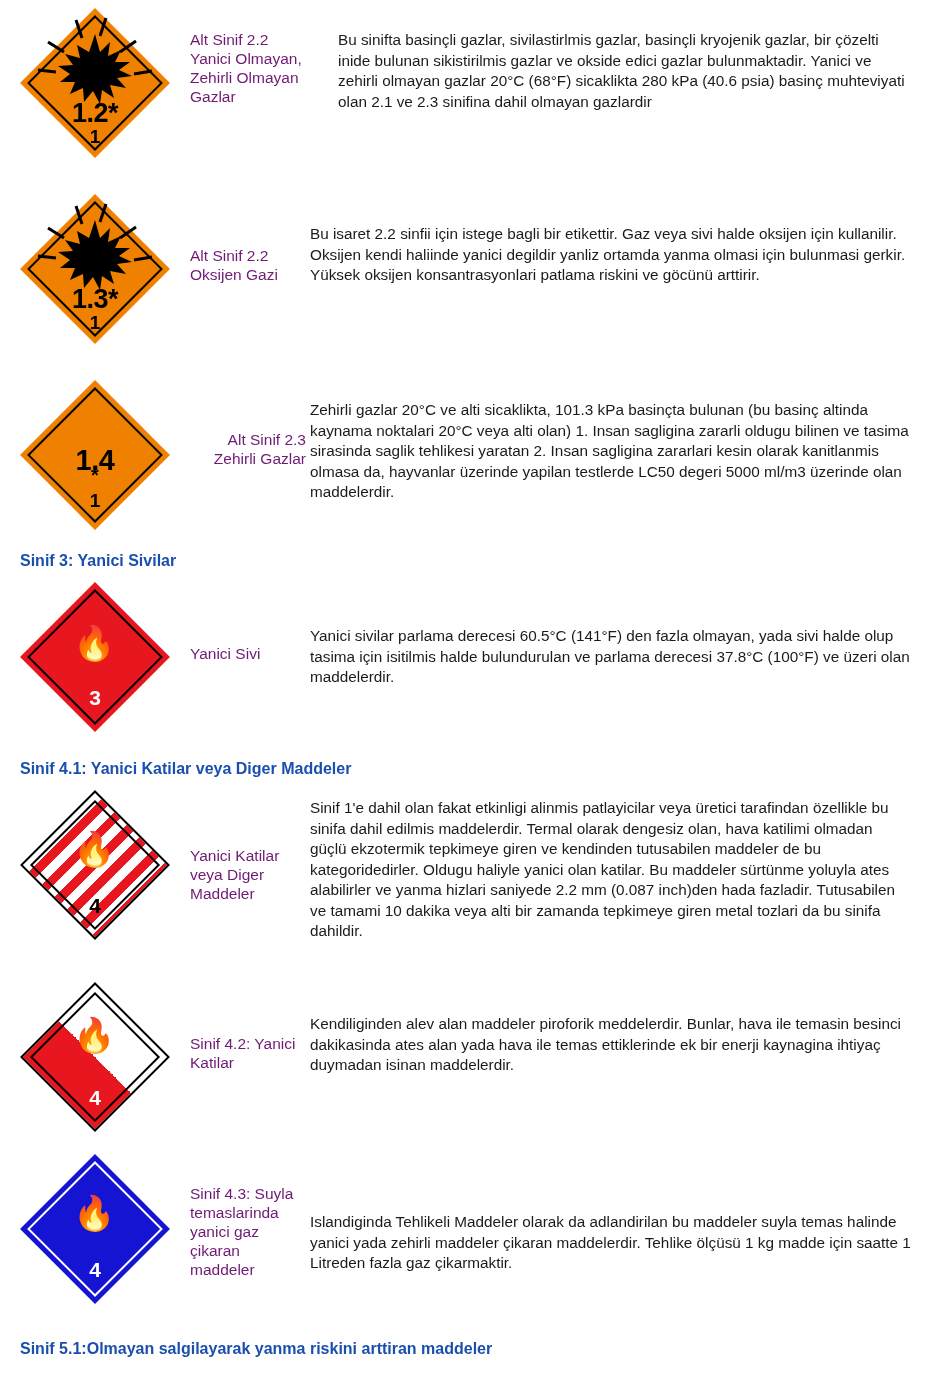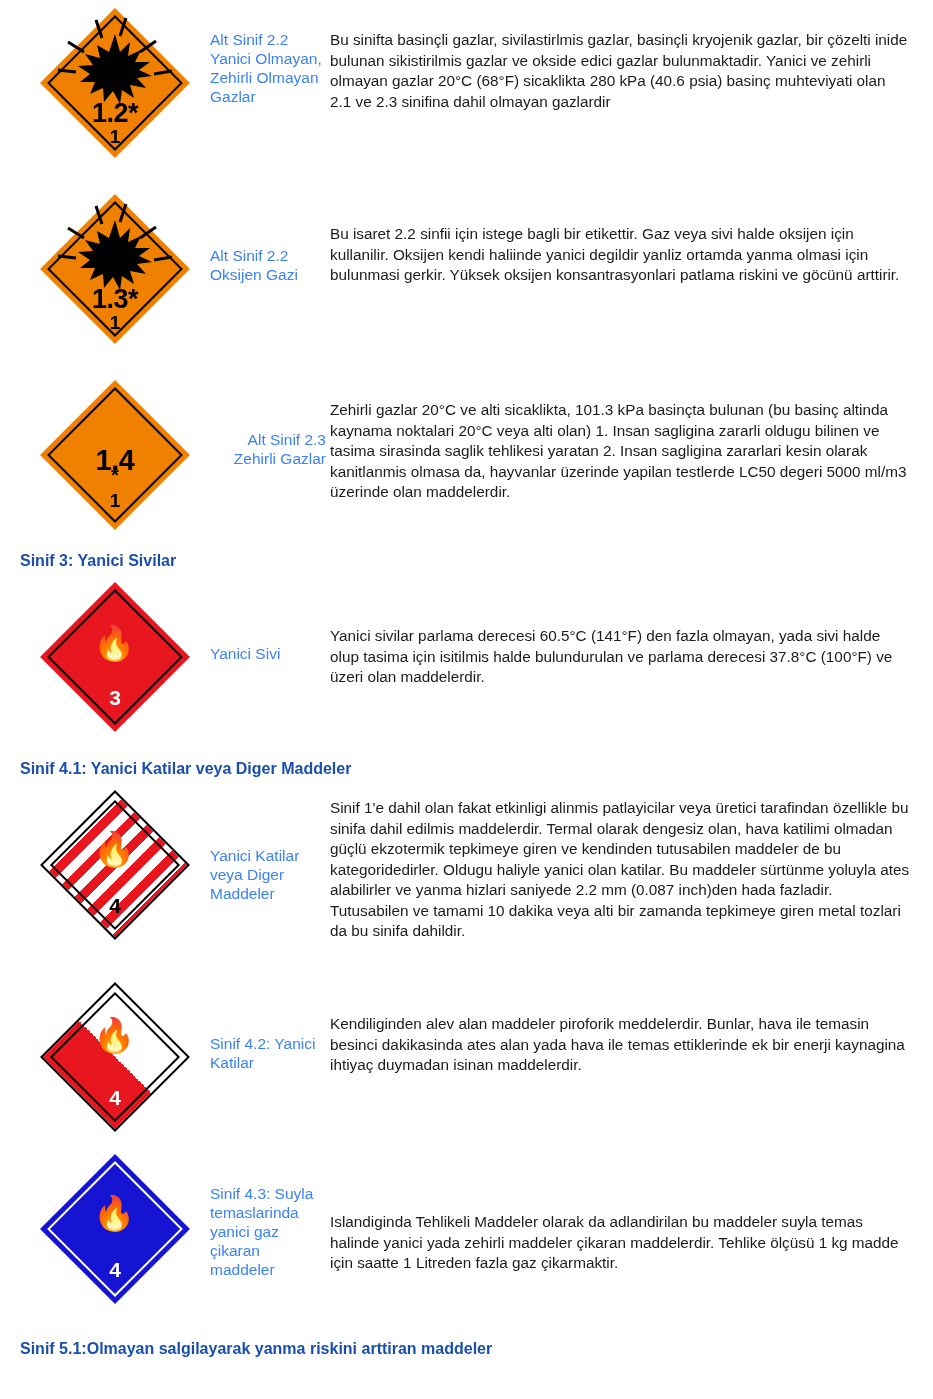--- a/index.html
+++ b/index.html
@@ -26,28 +26,27 @@
     width: 933px;
     box-sizing: border-box;
   }
   .sign-cell {
     width: 190px;
     flex: 0 0 190px;
     display: flex;
     justify-content: center;
     align-items: center;
     box-sizing: border-box;
-    margin-left: 20px;
   }
   .label-cell {
     width: 120px;
     flex: 0 0 120px;
     font-size: 15.5px;
     line-height: 19px;
-    color: #3b82f6;
+    color: #701a75;
     box-sizing: border-box;
     padding-right: 4px;
   }
   .desc-cell {
     flex: 1 1 auto;
     font-size: 15.3px;
     line-height: 20.5px;
     color: #1b1b1b;
     box-sizing: border-box;
     padding-right: 22px;
@@ -180,21 +179,21 @@
               <polygon points="75,26 80,44 90,34 88,48 101,42 95,54 110,54 99,62 112,68 97,70 106,80 90,77 94,90 82,82 80,96 73,83 64,94 63,80 50,86 55,74 40,74 50,66 38,58 53,57 45,46 60,50 57,37 69,44"></polygon>
               <path d="M62 30 L56 12 M80 28 L86 10 M44 44 L28 34 M100 44 L116 33 M36 64 L18 62 M114 66 L132 63" stroke="#000" stroke-width="3" fill="none"></path>
             </g>
           </svg>
           <div class="pc-num-main" style="top:90px;font-size:27px;">1.2*</div>
           <div class="pc-num-bottom" style="top:118px;font-size:19px;">1</div>
         </div>
       </div>
     </div>
     <div class="label-cell" style="padding-top:22px;">Alt Sinif 2.2 Yanici Olmayan, Zehirli Olmayan Gazlar</div>
-    <div class="desc-cell" style="padding-top:22px;">Bu sinifta basinçli gazlar, sivilastirlmis gazlar, basinçli kryojenik gazlar, bir çözelti inide bulunan sikistirilmis gazlar ve okside edici gazlar bulunmaktadir. Yanici ve zehirli olmayan gazlar 20°C (68°F) sicaklikta 280 kPa (40.6 psia) basinç muhteviyati olan 2.1 ve 2.3 sinifina dahil olmayan gazlardir</div>
+    <div class="desc-cell" style="padding-top:22px;margin-left:28px;">Bu sinifta basinçli gazlar, sivilastirlmis gazlar, basinçli kryojenik gazlar, bir çözelti inide bulunan sikistirilmis gazlar ve okside edici gazlar bulunmaktadir. Yanici ve zehirli olmayan gazlar 20°C (68°F) sicaklikta 280 kPa (40.6 psia) basinç muhteviyati olan 2.1 ve 2.3 sinifina dahil olmayan gazlardir</div>
   </div>
 
   <div class="sp-16"></div>
   <div class="row" style="min-height:170px;">
     <div class="sign-cell">
       <div class="placard-wrap">
         <div class="diamond c-orange">
           <div class="inner-border"></div>
         </div>
         <div class="placard-content">

